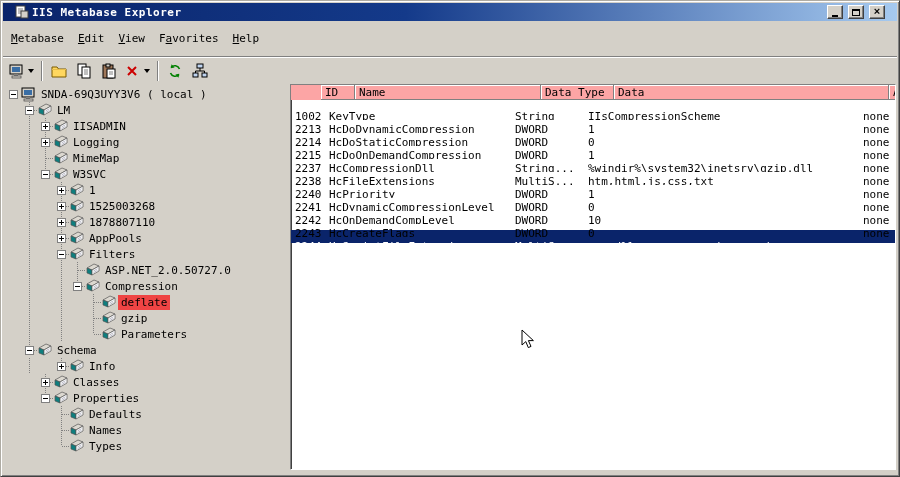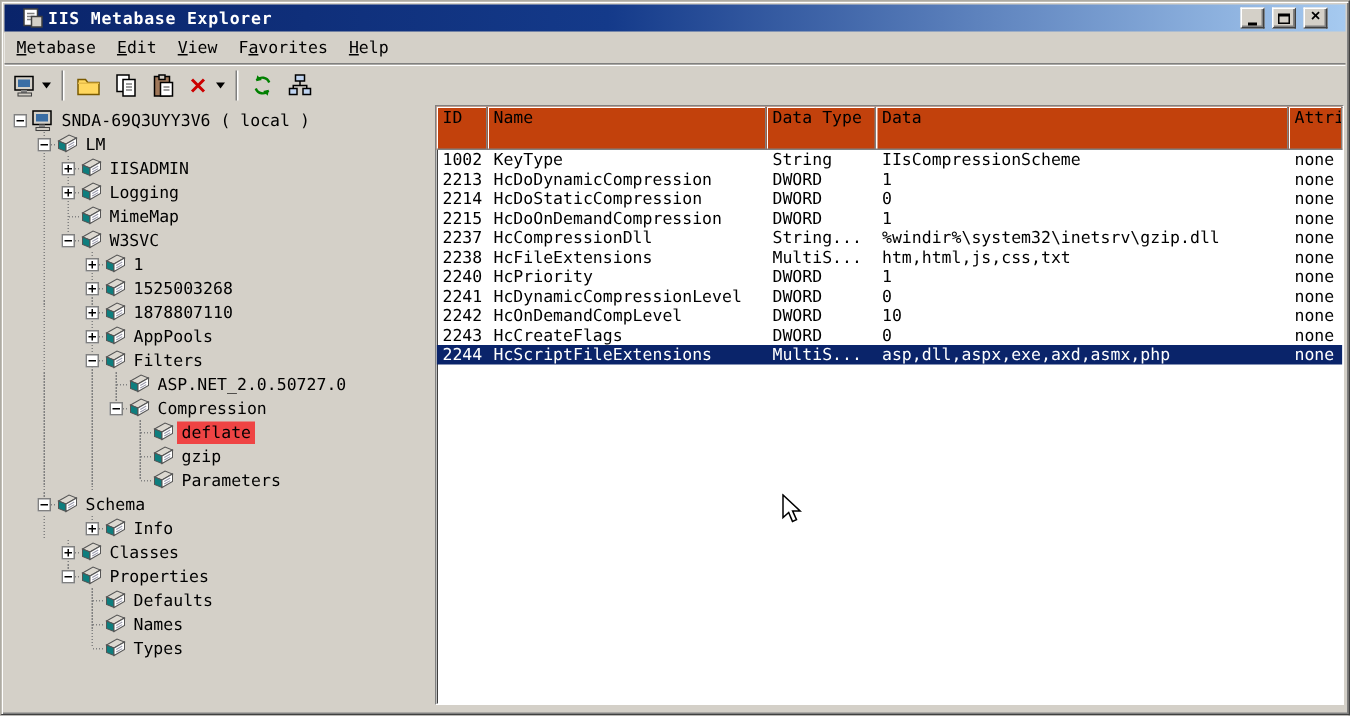--- a/index.html
+++ b/index.html
@@ -34,21 +34,21 @@
     border: 1px solid; border-color: #fff #404040 #404040 #fff;
     box-shadow: inset -1px -1px 0 #808080;
     display: flex; align-items: center; justify-content: center;
     font-size: 10px; line-height: 1; padding: 0; cursor: default;
   }
   .glyph-min { width: 6px; height: 2px; background: #000; margin-top: 7px; }
   .glyph-max { width: 8px; height: 7px; border: 1px solid #000; border-top-width: 2px; }
   .glyph-close { font-weight: bold; font-size: 11px; margin-top: -1px; }
   
   .menubar {
-    height: 22px; flex: none; display: flex; align-items: center;
+    height: 36px; flex: none; display: flex; align-items: center;
     padding-left: 1px; border-bottom: 1px solid #808080;
     box-shadow: 0 1px 0 #ffffff;
   }
   .menu-item { padding: 2px 7px 3px 7px; white-space: nowrap; }
   
   .toolbar {
     height: 27px; flex: none; display: flex; align-items: center;
     padding-left: 3px; gap: 1px;
   }
   .tbbtn {
@@ -86,30 +86,30 @@
   .expander {
     position: absolute; left: 4px; top: 4px; width: 9px; height: 9px;
     background: #fff; border: 1px solid #808080; z-index: 1;
   }
   .expander::before { content: ""; position: absolute; left: 1px; top: 3px; width: 5px; height: 1px; background: #000; }
   .expander.plus::after { content: ""; position: absolute; left: 3px; top: 1px; width: 1px; height: 5px; background: #000; }
   .ticon { width: 17px; height: 16px; flex: none; display: flex; align-items: center; }
   .tlabel { padding: 1px 3px; }
   .tlabel.tsel { background: #ef4444; }
   
-  .lheader { display: flex; height: 29px; flex: none; background: #c2410c; }
+  .lheader { display: flex; height: 15px; flex: none; background: #fca5a5; padding-left: 30px; }
   .hcell {
     flex: none; padding: 1px 4px; white-space: nowrap; overflow: hidden;
     border-right: 1px solid #808080; border-bottom: 1px solid #808080;
     box-shadow: inset 1px 1px 0 #fff;
   }
   .c0 { width: 34px; } .c1 { width: 186px; } .c2 { width: 73px; } .c3 { width: 275px; } .c4 { flex: 1; }
   .lbody { flex: 1; overflow: hidden; }
   .lrow { display: flex; height: 13px; line-height: 13px; }
-  .lcell { flex: none; padding: 0 4px; white-space: nowrap; overflow: hidden; }
+  .lcell { flex: none; padding: 10px 4px; white-space: nowrap; overflow: hidden; }
   .lrow.lsel { background: #0a246a; color: #fff; }
   
   .cursor { position: absolute; left: 521px; top: 329px; z-index: 50; pointer-events: none; }
 </style>
 </head>
 <body>
 
 <div class="window">
 
   <div class="titlebar">

